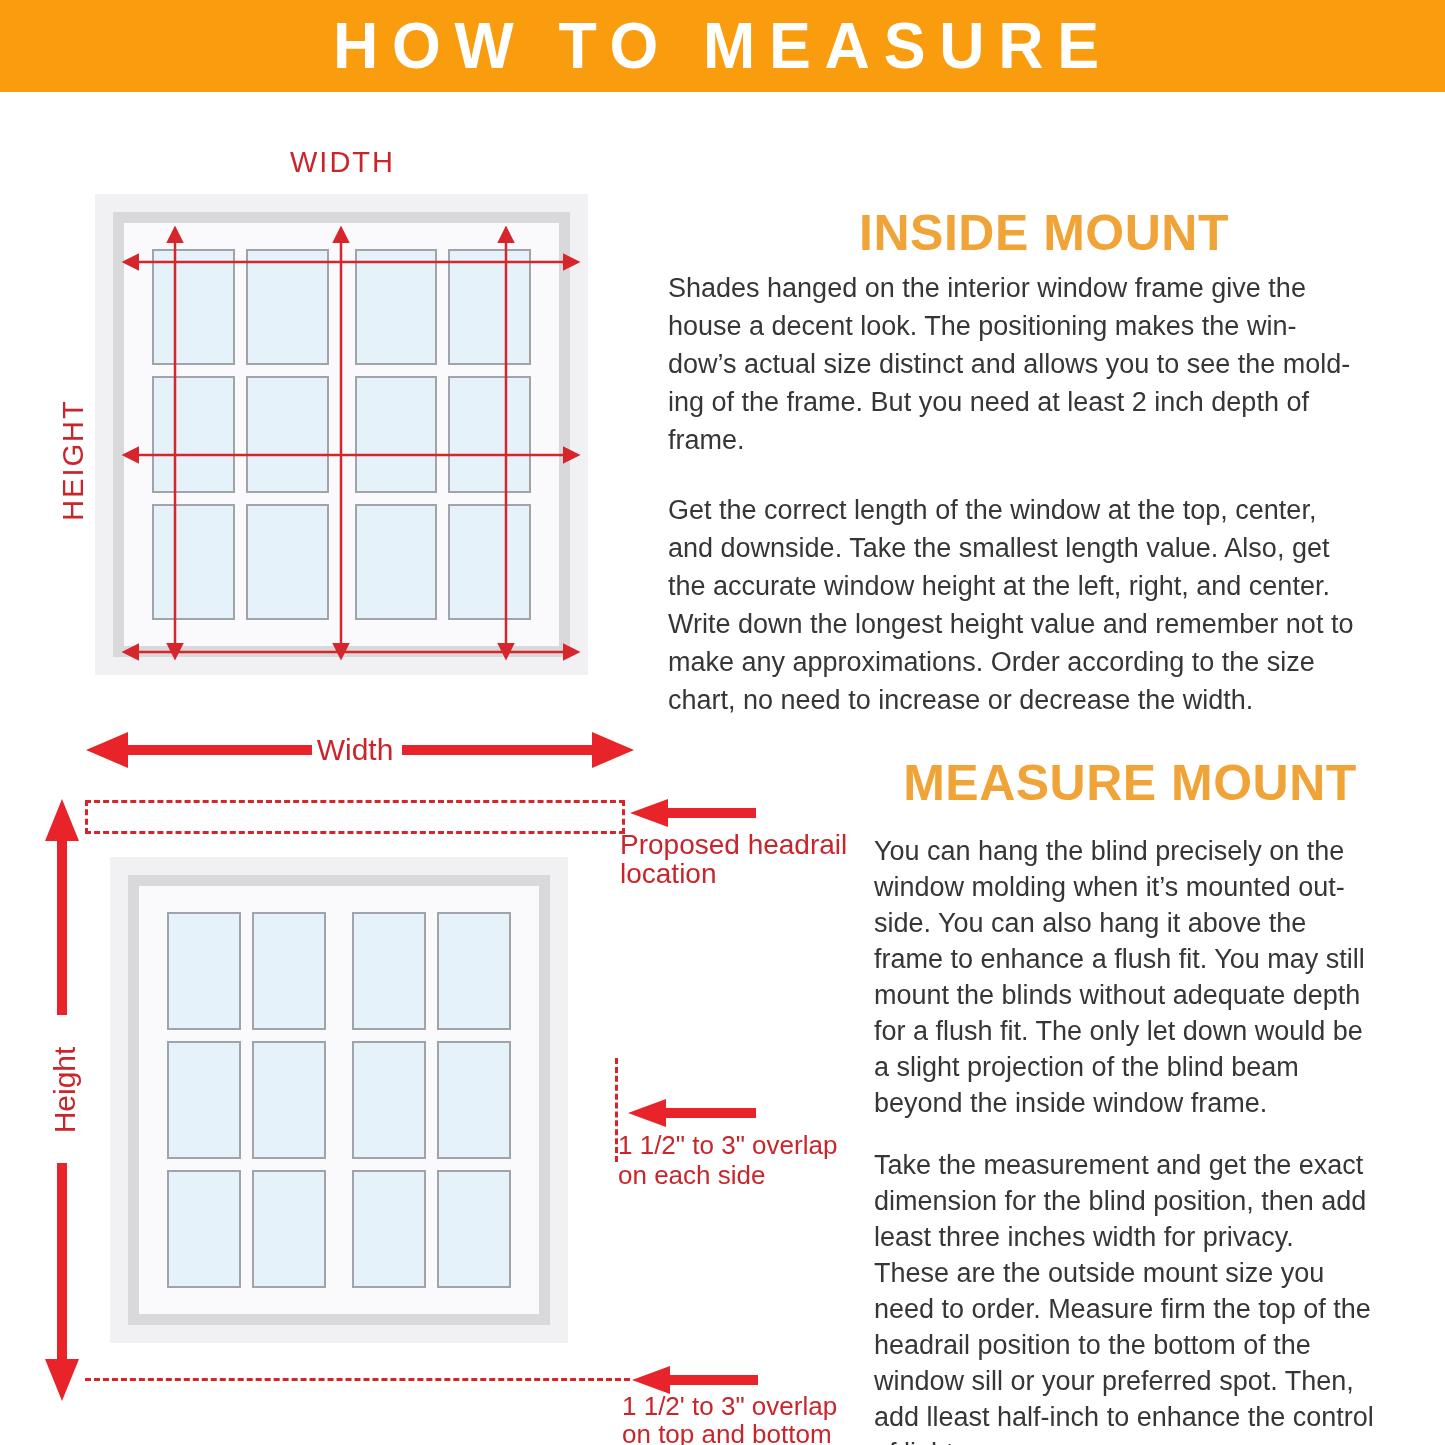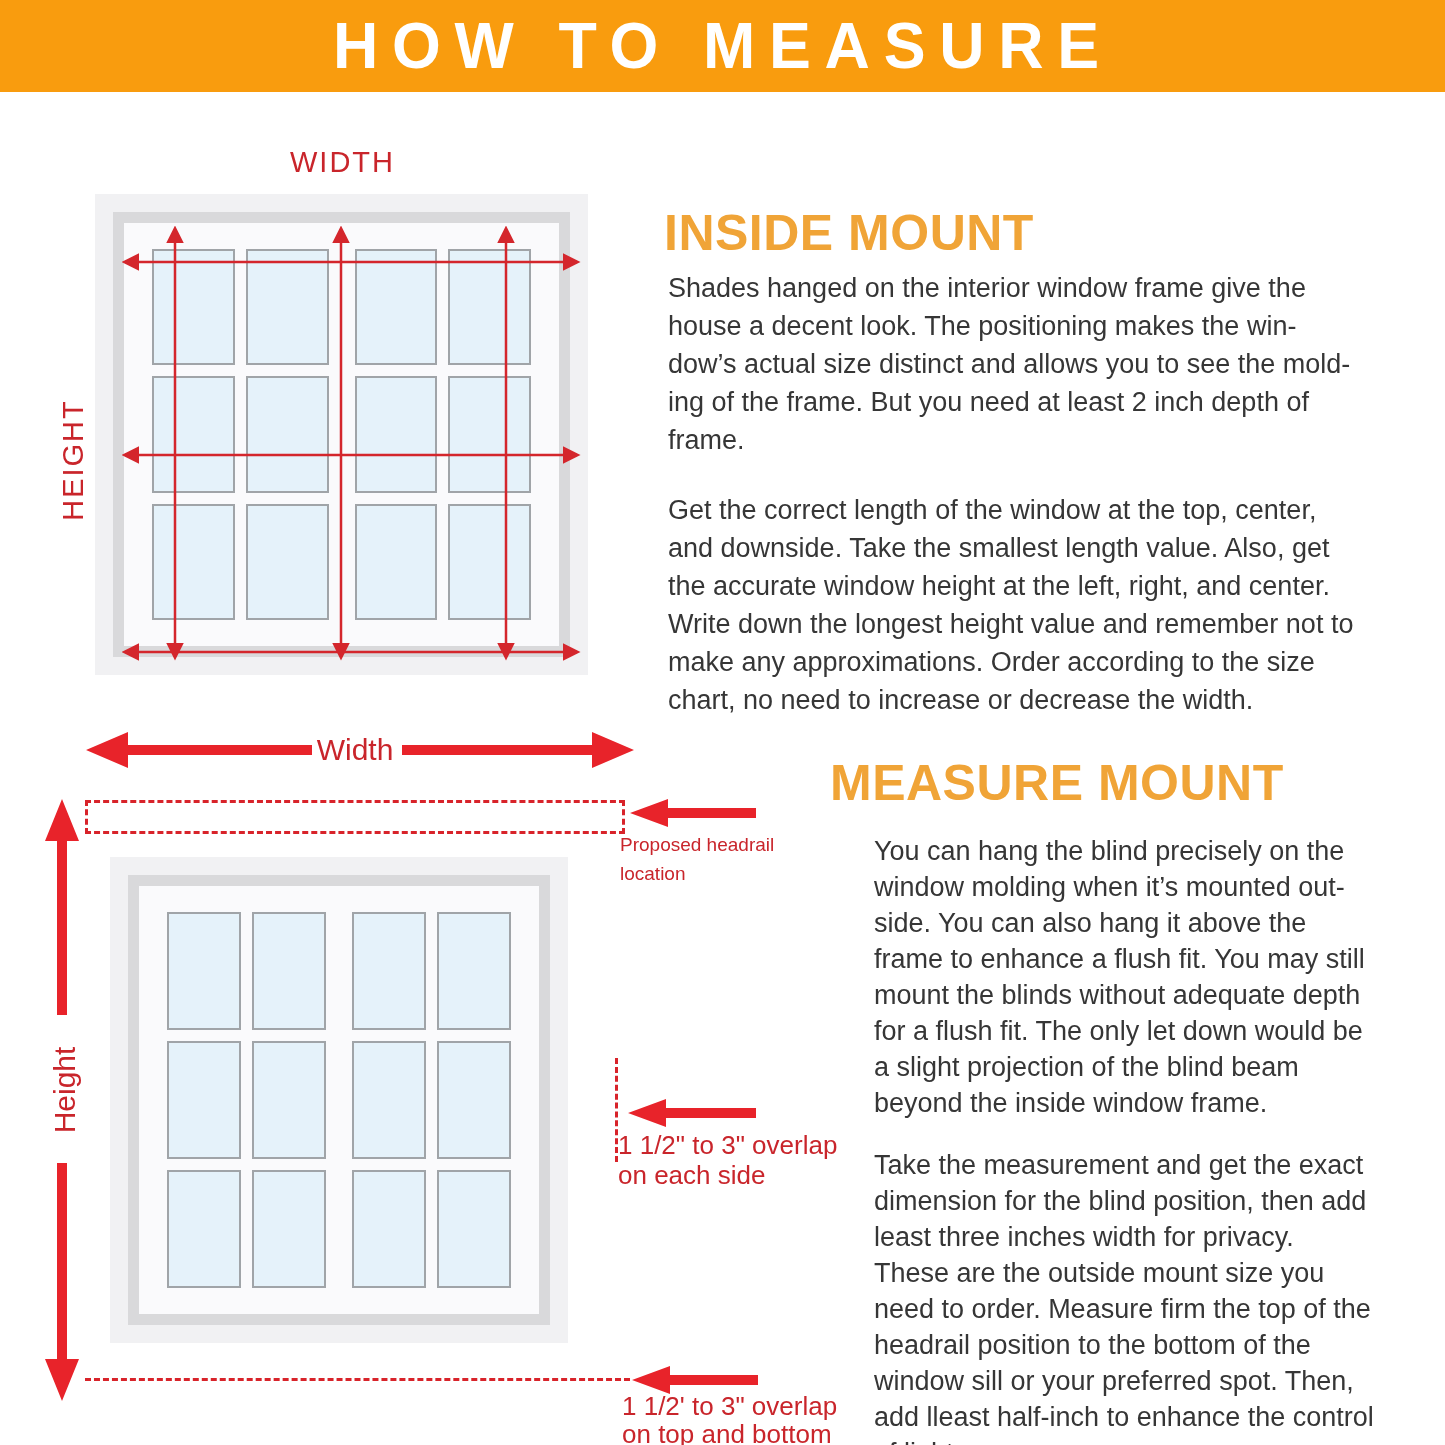--- a/index.html
+++ b/index.html
@@ -12,21 +12,21 @@
     position:absolute;left:0;top:0;width:1445px;height:92px;
     background:#F99C0E;display:flex;align-items:center;justify-content:center;
   }
   .banner h1{
     margin:0;color:#ffffff;font-size:64px;font-weight:bold;
     letter-spacing:14px;transform:scaleX(0.98);white-space:nowrap;
   }
   
   .mount-heading{
     position:absolute;font-size:50px;font-weight:bold;color:#F0A437;
-    letter-spacing:0.5px;white-space:nowrap;
+    text-align:center;letter-spacing:0.5px;white-space:nowrap;
   }
   .heading-inside{left:664px;top:162px;width:760px;}
   .heading-outside{left:830px;top:712px;width:600px;}
   .body-par{
     position:absolute;color:#363636;white-space:pre-line;
   }
   .par-inside{font-size:27px;line-height:38px;width:790px;left:668px;}
   .par-inside.p1{top:242px;}
   .par-inside.p2{top:464px;}
   .par-outside{font-size:27px;line-height:36px;width:600px;left:874px;}
@@ -50,21 +50,21 @@
   .lbl-width-top{left:250px;top:146px;width:185px;text-align:center;font-size:29px;letter-spacing:2px;}
   .lbl-height-top{
     left:2px;top:445px;width:140px;height:30px;text-align:center;font-size:29px;letter-spacing:2px;
     transform:rotate(-90deg);
   }
   .lbl-width-bottom{left:310px;top:733px;width:90px;text-align:center;font-size:30px;}
   .lbl-height-bottom{
     left:2px;top:1076px;width:120px;height:28px;text-align:center;font-size:30px;
     transform:rotate(-90deg);
   }
-  .lbl-headrail{left:620px;top:830px;font-size:19px;line-height:29px;}
+  .lbl-headrail{left:620px;top:830px;font-size:28px;line-height:29px;}
   .lbl-side-overlap{left:618px;top:1130px;font-size:26px;line-height:30px;}
   .lbl-topbottom-overlap{left:622px;top:1392px;font-size:26px;line-height:28px;}
   
   .dashed-rect{
     position:absolute;left:85px;top:800px;width:534px;height:28px;
     border:3px dashed #D8232A;background:#ffffff;
   }
   .dashed-vline{position:absolute;left:615px;top:1058px;height:104px;width:0;border-left:3px dashed #D8232A;}
   .dashed-hline{position:absolute;left:85px;top:1378px;width:545px;height:0;border-top:3px dashed #D8232A;}
   .abs-svg{position:absolute;}

